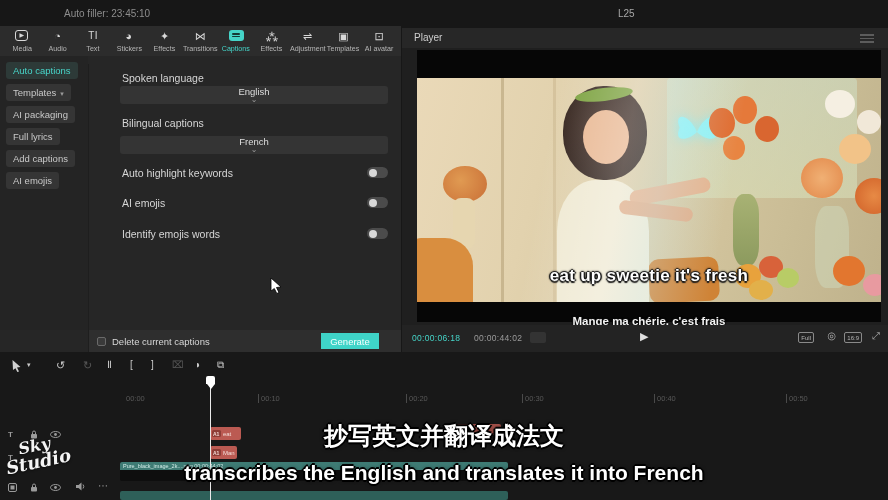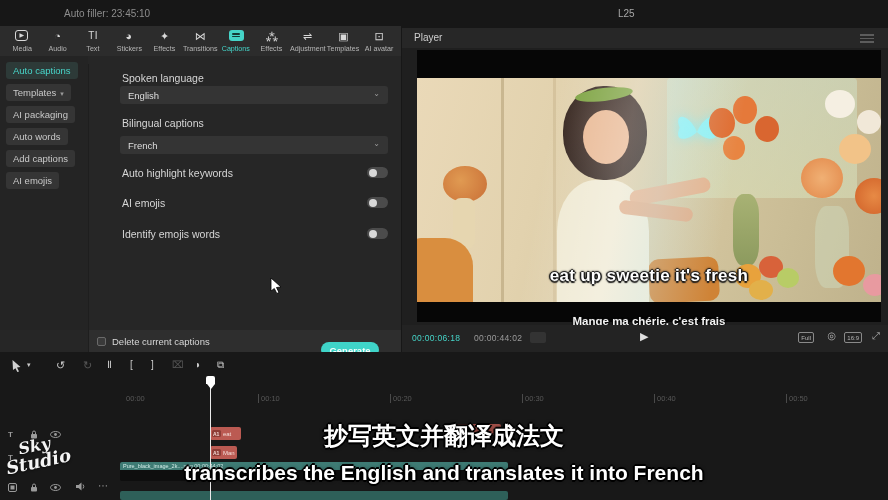--- a/index.html
+++ b/index.html
@@ -27,30 +27,30 @@
 
   
   #left-panel { left:0; top:56px; width:401px; height:296px; background:#262626; }
   #sidebar { position:absolute; left:0; top:0; width:88px; height:274px; background:#242424; padding:6px; }
   .side-btn { display:block; margin-bottom:5px; padding:3px 7px; background:#353535; border-radius:3px; font-size:9.5px; color:#c9c9c9; white-space:nowrap; width:max-content; max-width:78px; cursor:pointer;text-align:right; }
   .side-btn.active { background:#2d3a38; color:#48d6ca; }
   .side-btn .chev { font-size:7px; color:#999; margin-left:4px; }
 
   #panel-body { position:absolute; left:88px; top:8px; width:313px; height:274px; border-left:1px solid #1e1e1e; }
   .field-label { position:absolute; left:33px; font-size:10.5px; color:#d6d6d6; }
-  .dropdown { position:absolute; left:31px; width:268px; height:18px; background:#343434; border-radius:3px; display:flex; align-items:center; justify-content:space-between; padding:0 8px; cursor:pointer; }
+  .dropdown { position:absolute; left:31px; width:268px; height:18px; background:#343434; border-radius:3px; display:flex; align-items:center; justify-content:space-between; padding:0 8px; cursor:pointer;flex-direction:column; }
   .dropdown .dd-val { font-size:9.5px; color:#dedede; }
   .dropdown .dd-chev { font-size:8px; color:#9a9a9a; margin-top:-3px; }
   .toggle { position:absolute; left:278px; width:21px; height:11px; background:#4b4b4b; border-radius:6px; cursor:pointer; }
   .toggle .knob { position:absolute; left:1.5px; top:1.5px; width:8px; height:8px; border-radius:50%; background:#d9d9d9; }
 
   #panel-footer { position:absolute; left:88px; top:274px; width:313px; height:22px; background:#2e2e2e; border-left:1px solid #1e1e1e; display:flex; align-items:center; }
   #del-check { width:9px; height:9px; border:1px solid #6a6a6a; border-radius:2px; background:#3a3a3a; margin-left:8px; cursor:pointer; }
   #del-label { font-size:9.5px; color:#d8d8d8; margin-left:6px; }
-  #generate-btn { position:absolute; right:22px; top:12px; width:58px; height:16px; background:#3fd4c8; border-radius:8px; color:#f4fffd; font-size:9.5px; font-weight:bold; display:flex; align-items:center; justify-content:center; cursor:pointer; }
+  #generate-btn { position:absolute; right:22px; top:3px; width:58px; height:16px; background:#3fd4c8; border-radius:0; color:#f4fffd; font-size:9.5px; font-weight:normal; display:flex; align-items:center; justify-content:center; cursor:pointer; }
 
   
   #player { left:402px; top:28px; width:486px; height:324px; background:#1f1f1f; }
   #player-header { position:absolute; left:0; top:0; width:100%; height:20px; background:#272727; }
   #player-title { position:absolute; left:12px; top:4px; font-size:10px; color:#cfcfcf; }
   #player-menu-icon { position:absolute; right:14px; top:6px; width:14px; cursor:pointer; }
   #player-menu-icon i { display:block; height:1.5px; background:#5c5c5c; margin-bottom:2px; }
 
   #video-frame { position:absolute; left:15px; top:22px; width:464px; height:272px; background:#060606; }
   #footage { position:absolute; left:0; top:28px; width:464px; height:224px; overflow:hidden;
@@ -166,21 +166,21 @@
       <span class="t-icon">⊡</span>
       <span class="t-label">AI avatar</span>
     </div>
   </div>
 
   <div class="abs" id="left-panel">
     <div id="sidebar">
       <span class="side-btn active">Auto captions</span>
       <span class="side-btn"><span>Templates</span><span class="chev">▾</span></span>
       <span class="side-btn">AI packaging</span>
-      <span class="side-btn">Auto words</span>
+      <span class="side-btn">Full lyrics</span>
       <span class="side-btn">Add captions</span>
       <span class="side-btn">AI emojis</span>
     </div>
 
     <div id="panel-body">
       <div class="field-label" style="top:8px;">Spoken language</div>
       <div class="dropdown" style="top:22px;">
         <span class="dd-val">English</span>
         <span class="dd-chev">⌄</span>
       </div>
@@ -293,21 +293,21 @@
     <span class="tl-tool" style="left:107px;font-size:10px;">Ⅱ</span>
     <span class="tl-tool" style="left:130px;font-size:10px;">[</span>
     <span class="tl-tool" style="left:151px;font-size:10px;">]</span>
     <span class="tl-tool dim" style="left:172px;font-size:10px;">⌧</span>
     <span class="tl-tool" style="left:195px;font-size:10px;">◗</span>
     <span class="tl-tool" style="left:217px;font-size:10px;">⧉</span>
 
     <div id="ruler">
       <span class="ruler-mark" style="left:126px;">00:00</span>
       <span class="ruler-mark tick" style="left:258px;">00:10</span>
-      <span class="ruler-mark tick" style="left:390px;text-align:center;">00:20</span>
+      <span class="ruler-mark tick" style="left:406px;text-align:center;">00:20</span>
       <span class="ruler-mark tick" style="left:522px;">00:30</span>
       <span class="ruler-mark tick" style="left:654px;">00:40</span>
       <span class="ruler-mark tick" style="left:786px;">00:50</span>
     </div>
 
     <div id="playhead-line"></div>
     <div id="playhead-head">
         <div class="ph-top"></div>
         <div class="ph-tri"></div>
       </div>

